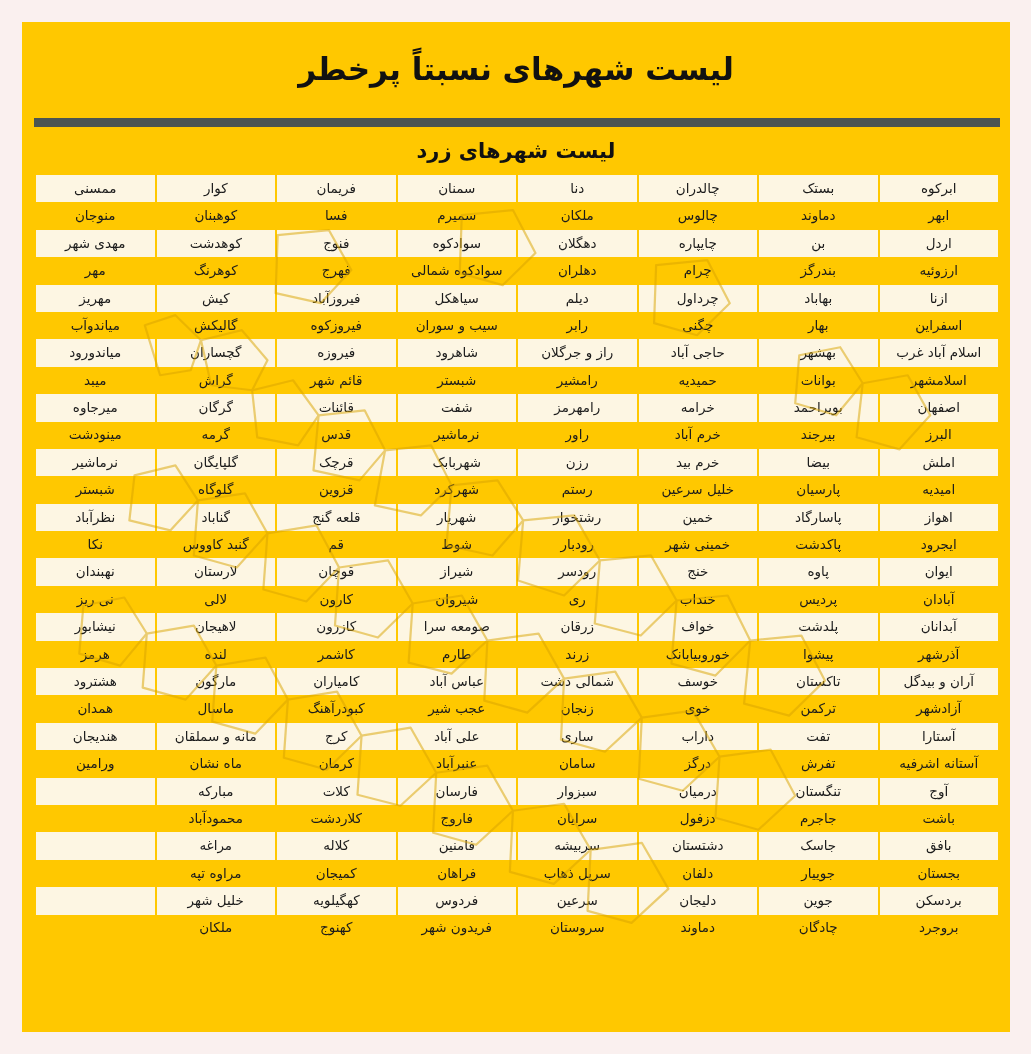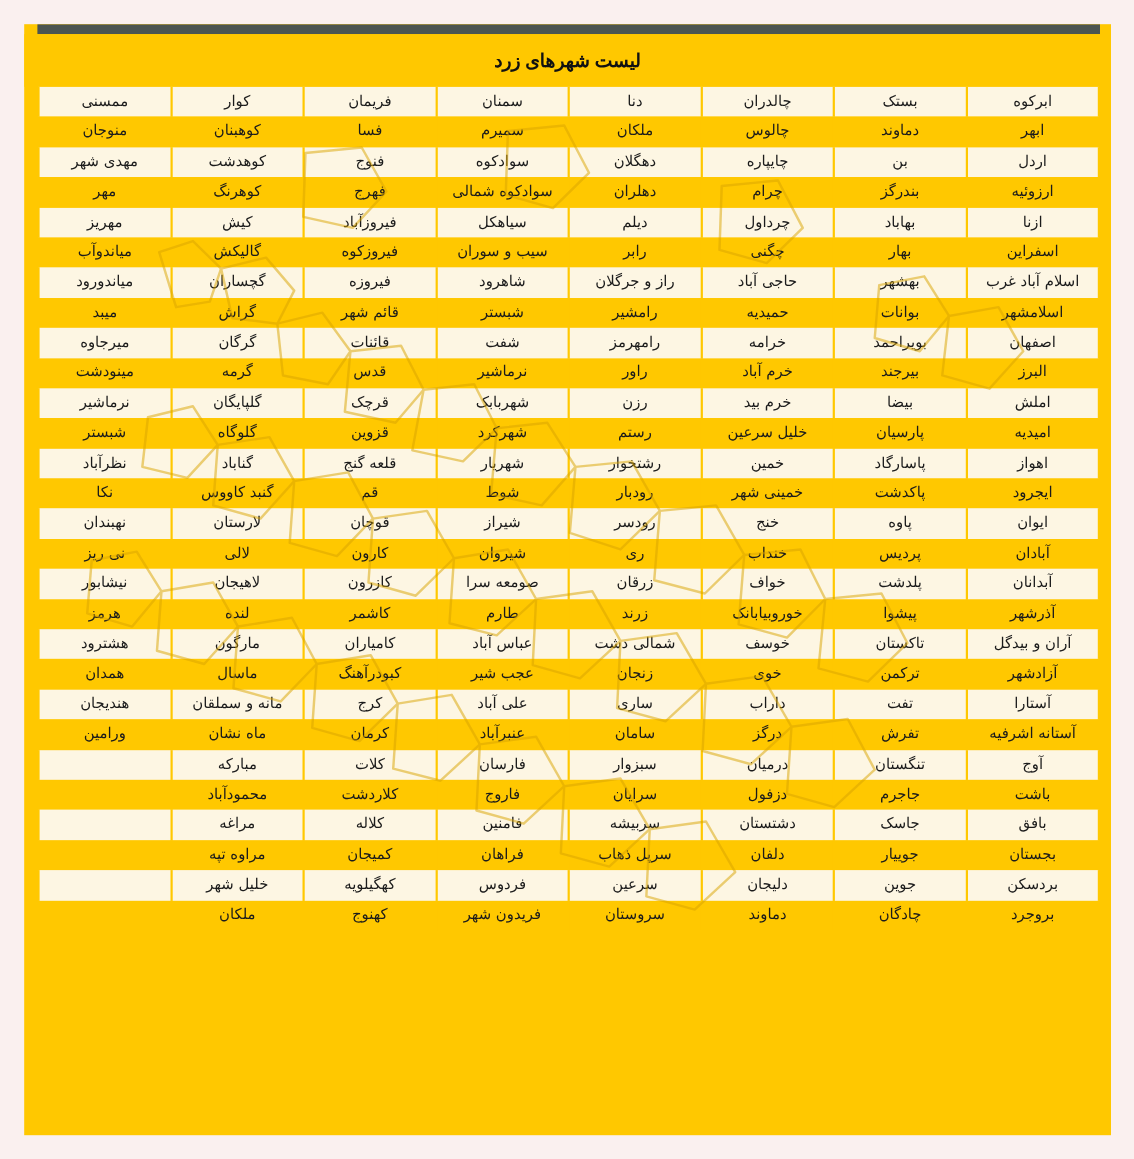--- a/index.html
+++ b/index.html
@@ -56,24 +56,23 @@
     width: 100%;
   }
   .subhead {
     height: 48px;
     display: flex;
     align-items: center;
     justify-content: center;
     background: #ffc800;
   }
   .sub-title {
-    font-size: 17px;
+    font-size: 21px;
     font-weight: bold;
     color: #111111;
-    font-family: Liberation Serif, serif;
   }
   .table-wrap {
     padding: 0 10px 0 12px;
     position: relative;
   }
   table.city-table {
     width: 100%;
     border-collapse: collapse;
     table-layout: fixed;
     direction: rtl;
@@ -123,20 +122,23 @@
   .footer-pad {
     height: 14px;
   }
 </style>
 </head>
 <body>
 
 <div class="page">
   <div class="card">
 
+    <div class="header-band">
+      <div class="main-title">لیست شهرهای نسبتاً پرخطر</div>
+    </div>
 
     <div class="divider-wrap">
       <div class="divider"></div>
     </div>
 
     <div class="subhead">
       <div class="sub-title">لیست شهرهای زرد</div>
     </div>
 
     <div class="table-wrap">

